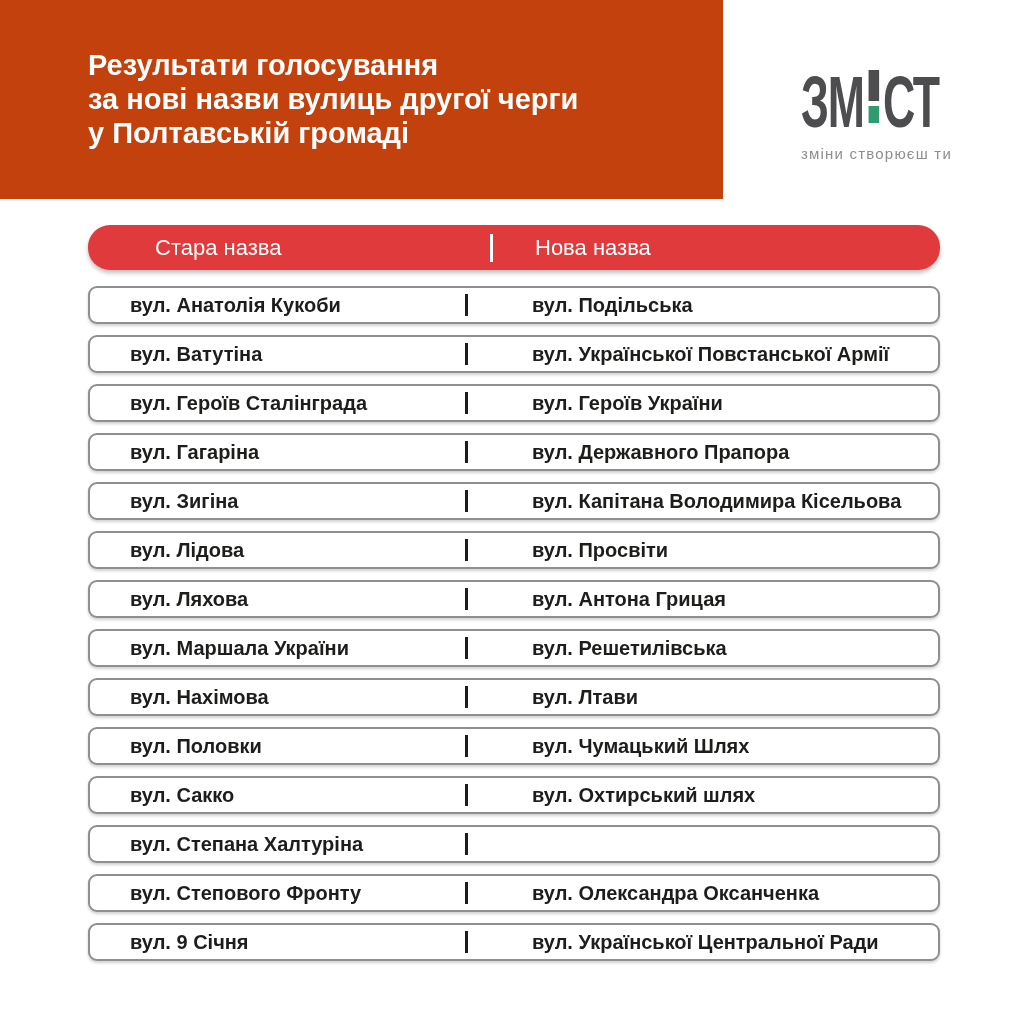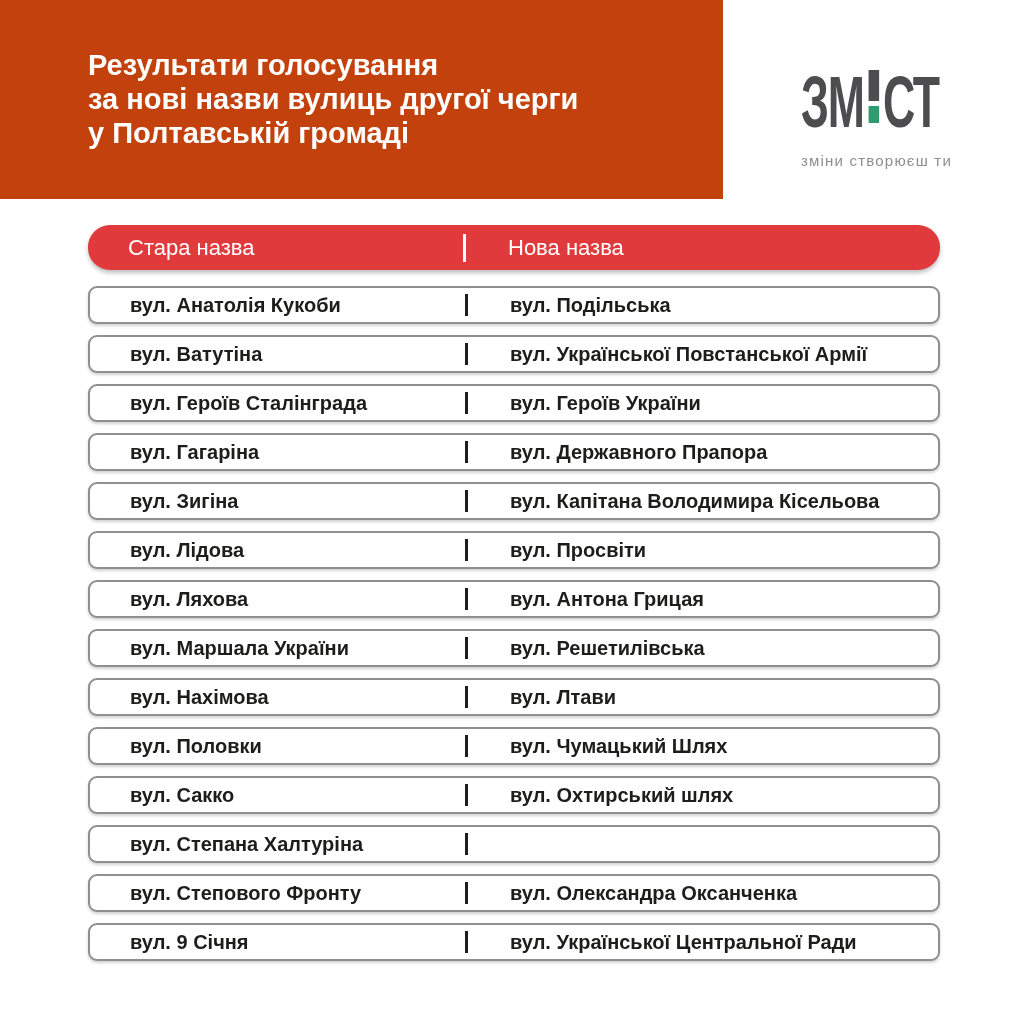--- a/index.html
+++ b/index.html
@@ -15,41 +15,41 @@
   
   .logo { position:absolute; left:801px; top:66px; width:220px; }
   .logo-row { display:flex; align-items:flex-end; transform:scale(0.62,1);
     transform-origin:left bottom; height:72px; }
   .logo-word { font-size:72px; font-weight:bold; color:#4D4D4F;
     letter-spacing:-2px; line-height:72px; }
   .logo-excl { display:flex; flex-direction:column; align-items:center;
     margin:0 6px 15px 8px; }
   .logo-excl-bar { width:17px; height:31px; background:#4D4D4F; }
   .logo-excl-dot { width:17px; height:17px; background:#2E9B70; margin-top:5px; }
-  .logo-tagline { margin-top:14px; font-size:15px; letter-spacing:1.2px;
+  .logo-tagline { margin-top:7px; font-size:15px; letter-spacing:1.2px;
     color:#8C8E90; white-space:nowrap; }
 
   
   .thead { position:absolute; left:88px; top:225px; width:852px; height:45px;
     background:#E03A3C; border-radius:22px; display:grid;
     grid-template-columns:375px 3px 1fr; align-items:center;
-    color:#ffffff; font-size:22px; box-shadow:0 3px 4px rgba(0,0,0,0.25); }
+    color:#ffffff; font-size:22px; box-shadow:0 3px 4px rgba(0,0,0,0.25);padding-left:27px; }
   .thead .col { padding-left:40px; }
   .thead .col2 { padding-left:42px; }
   .thead-div { width:3px; height:28px; background:#ffffff; }
 
   
   .rows { position:absolute; left:88px; top:286px; width:852px;
     display:flex; flex-direction:column; gap:11px; }
   .row { height:38px; background:#ffffff; border:2px solid #8F8F8F;
     border-radius:9px; display:grid; grid-template-columns:375px 3px 1fr;
     align-items:center; box-shadow:0 2px 3px rgba(0,0,0,0.18); }
   .row .cell { padding-left:40px; font-size:20px; font-weight:bold;
     color:#1D1D1B; white-space:nowrap; }
-  .row .cell2 { padding-left:42px; }
+  .row .cell2 { padding-left:64px; }
   .row-div { width:3px; height:22px; background:#1D1D1B; }
 </style>
 </head>
 <body>
 
 <div class="canvas">
 
   <div class="hero">
     <div class="hero-title">Результати голосування
 за нові назви вулиць другої черги

